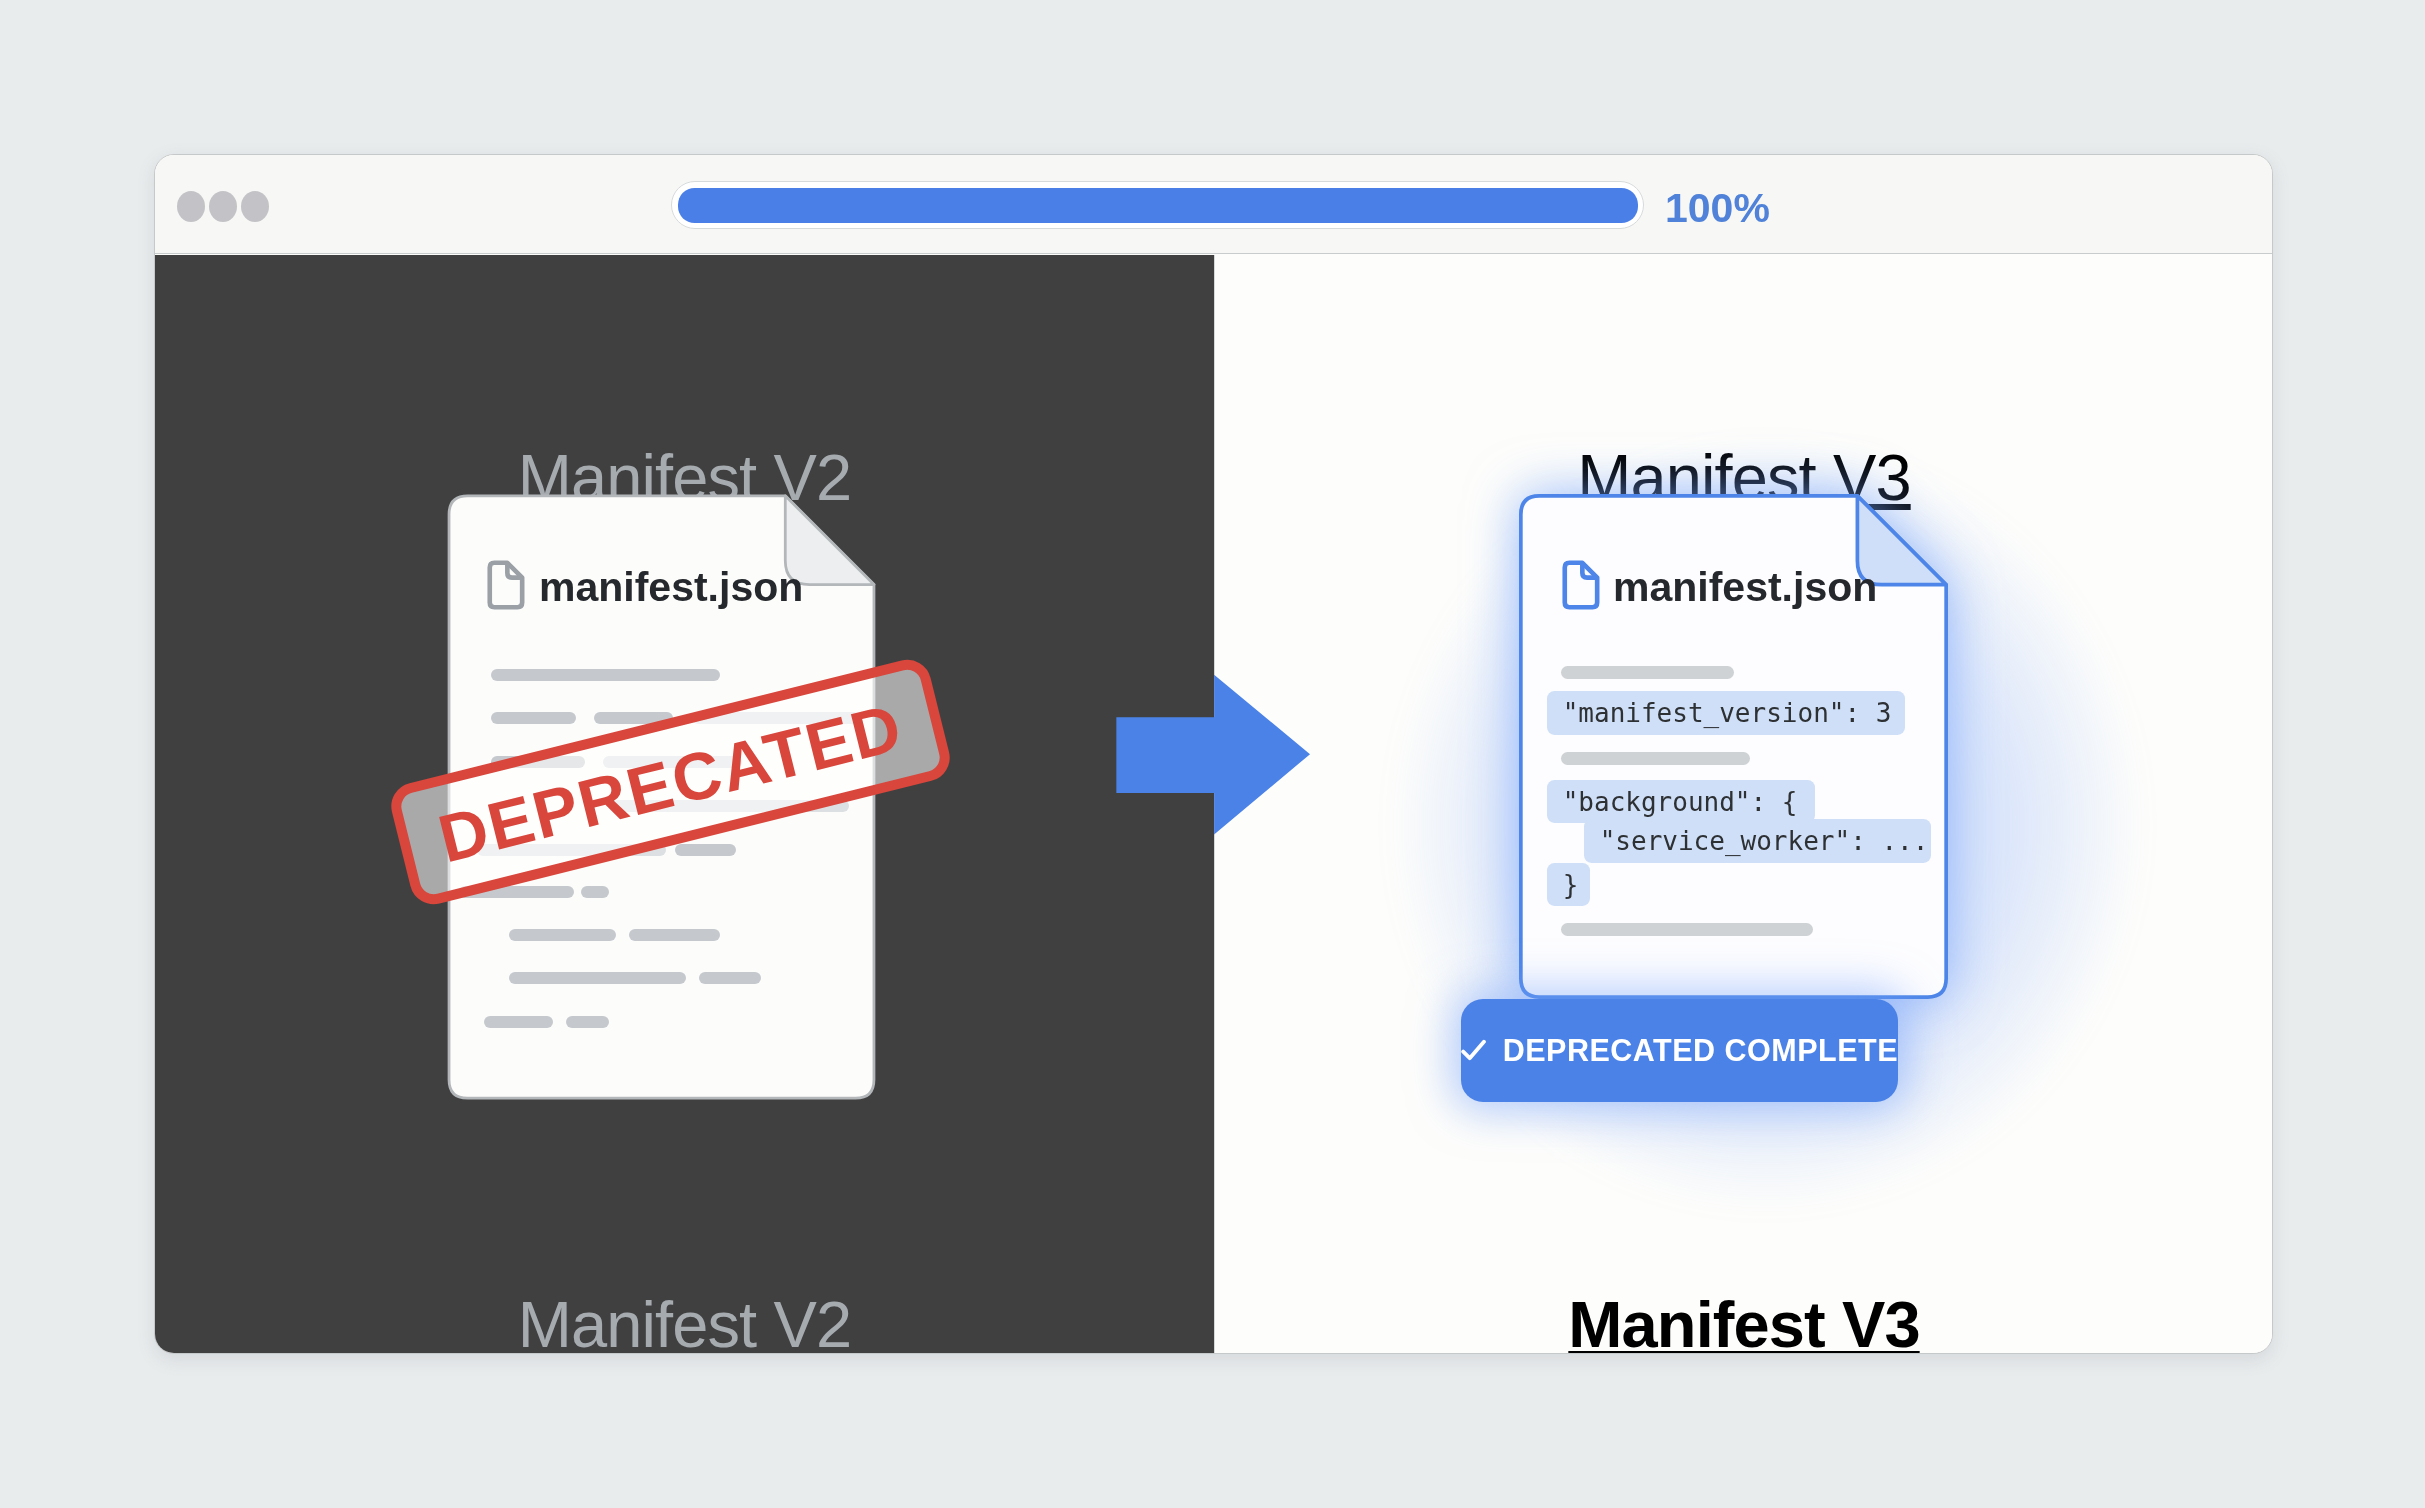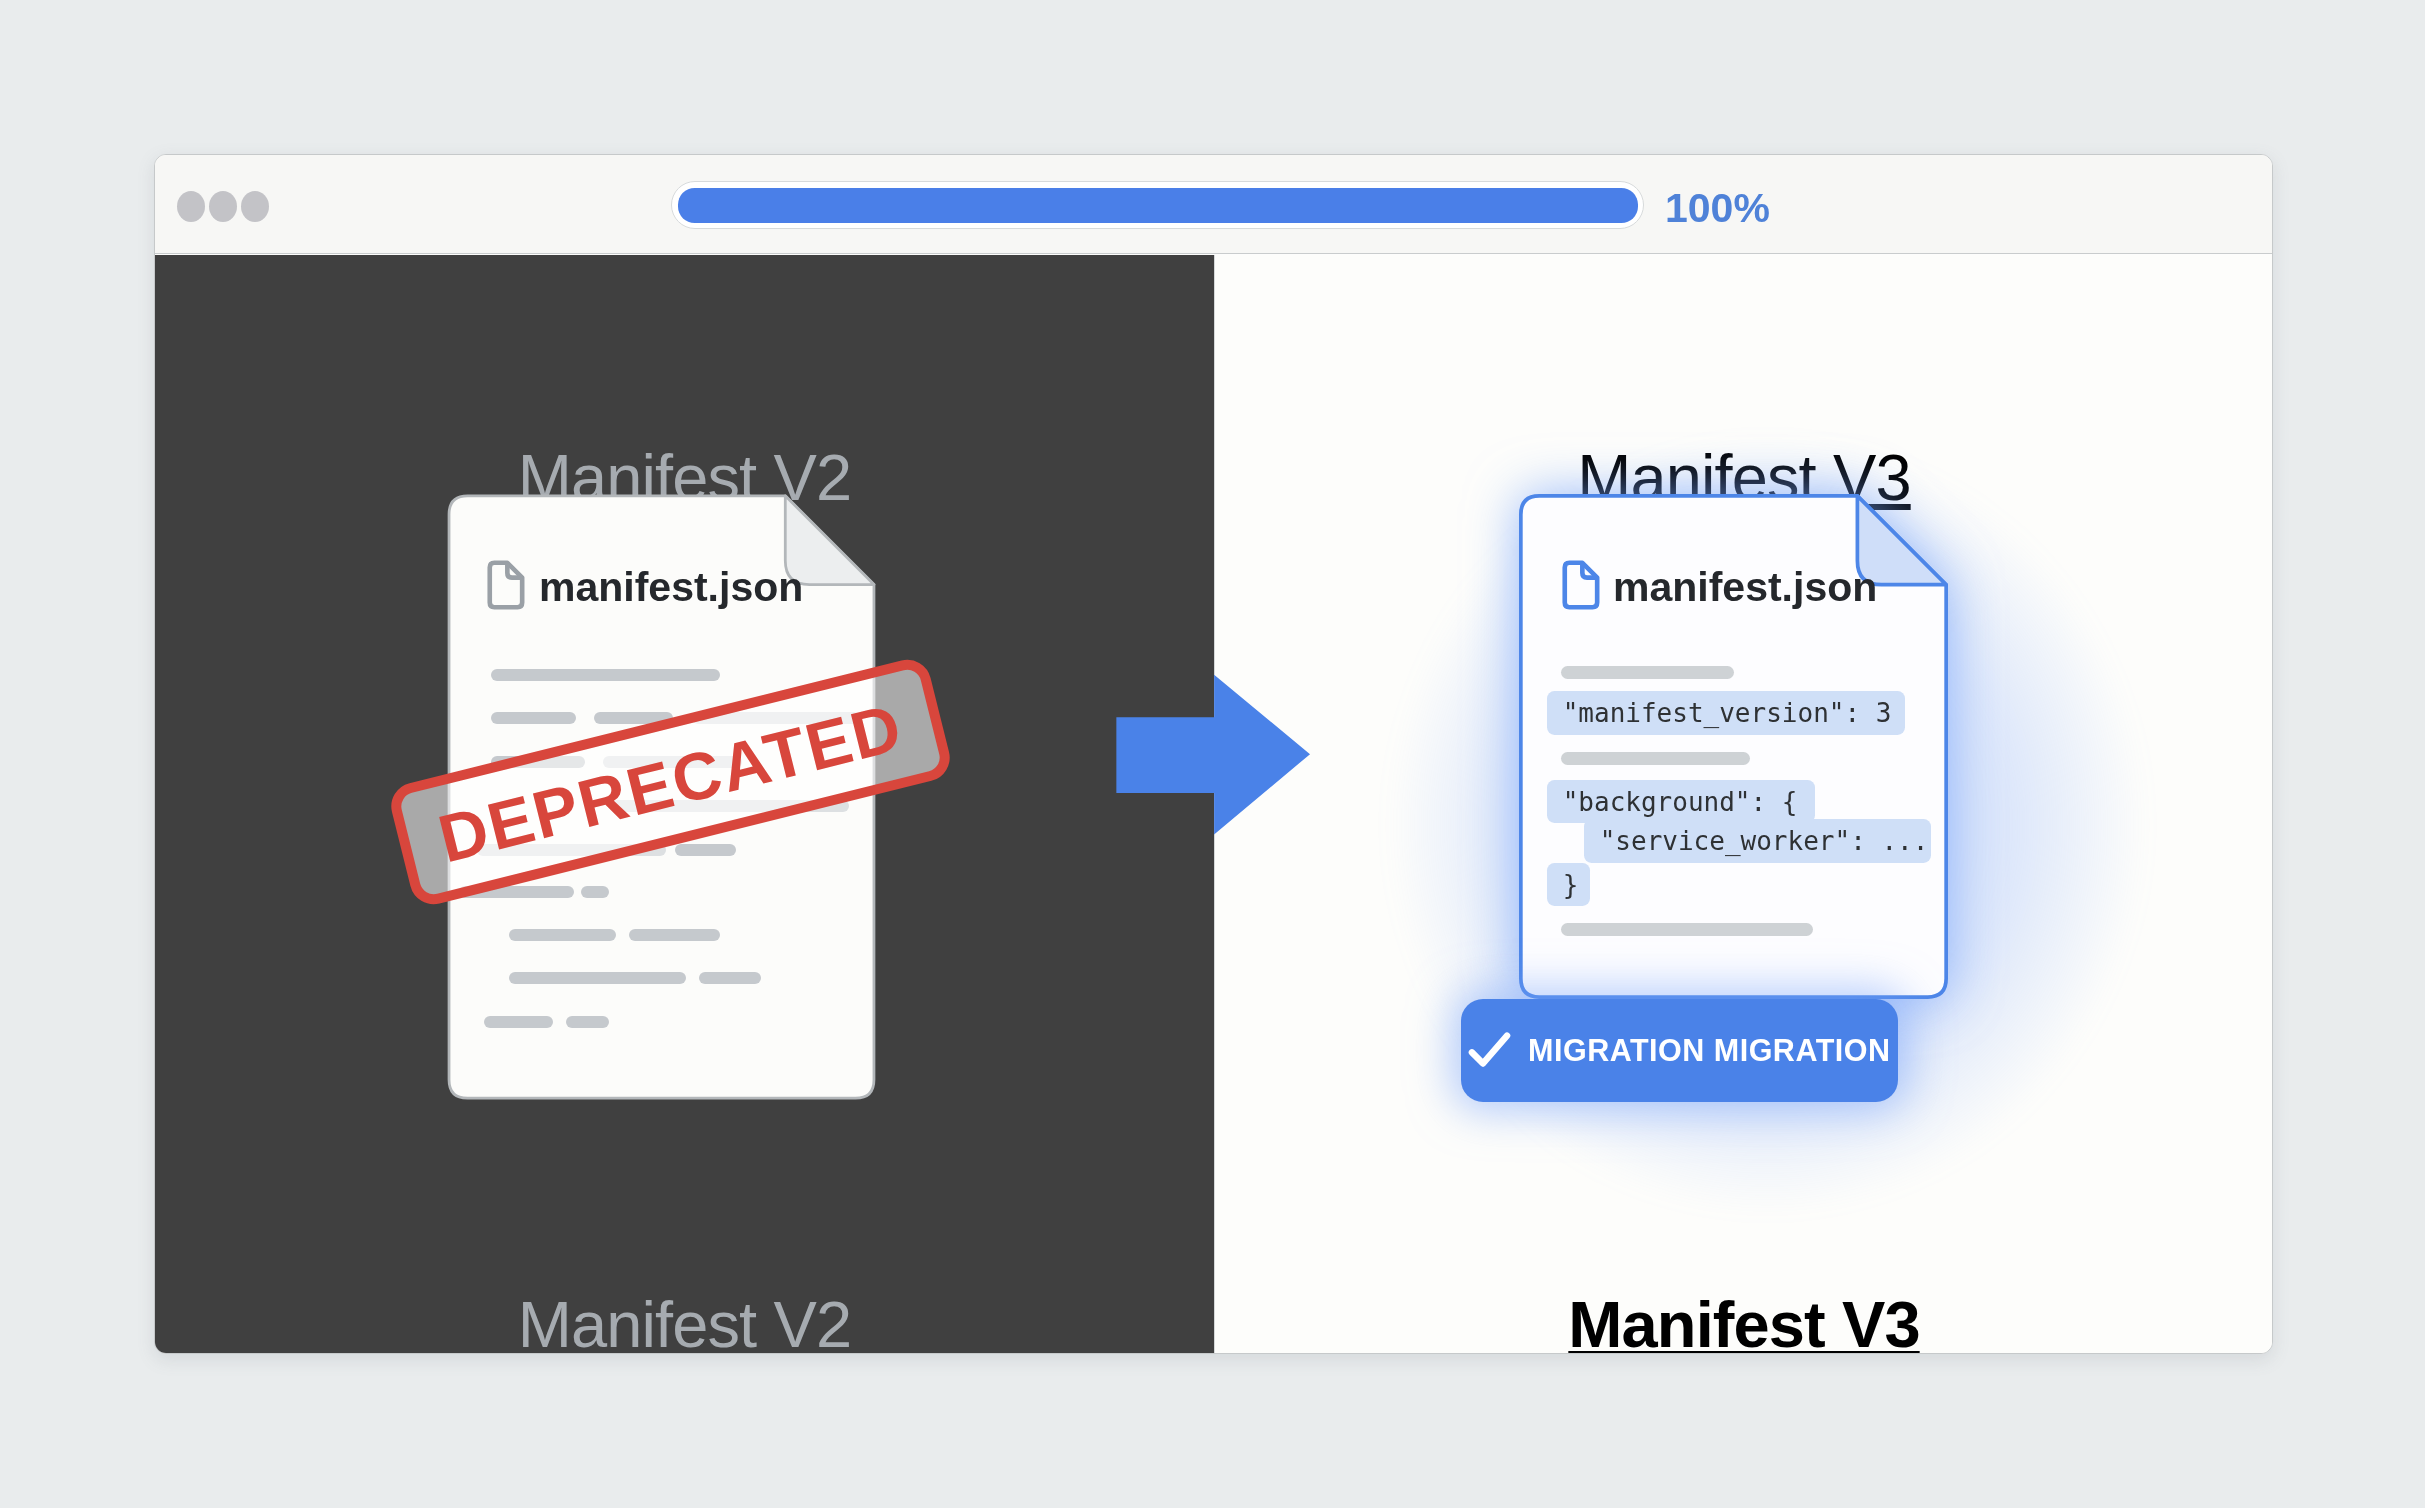--- a/index.html
+++ b/index.html
@@ -1,19 +1,19 @@
 <!DOCTYPE html>
 <html style="font-size:15px"><head>
 <meta charset="utf-8">
 <style>
   html,body{margin:0;padding:0;background:#e9eced;}
   .stage{position:relative;width:2426px;height:1509px;background:#e9eced;overflow:hidden;
          font-family:"Liberation Sans",sans-serif;}
   .window{position:absolute;left:154px;top:154px;width:2117px;height:1198px;
-          background:#fdfdfc;border:1.8px solid #c6c9ca;border-radius:12px;overflow:hidden;
+          background:#fdfdfc;border:1.8px solid #c6c9ca;border-radius:20px;overflow:hidden;
           box-shadow:0 5.5px 16.6px rgba(110,120,130,0.16);}
   .titlebar{position:absolute;left:0;top:0;right:0;height:98px;background:#f7f7f5;
             border-bottom:1.8px solid #c9cccd;}
   .dot{position:absolute;top:36px;width:28px;height:31px;border-radius:50%;background:#c3c3c7;}
   .progress-outer{position:absolute;left:516px;top:26px;width:973px;height:48px;background:#ffffff;
                   border:1.8px solid #d7dadb;border-radius:26px;padding:5.5px;box-sizing:border-box;}
   .progress-fill{width:100%;height:100%;background:#4a7fe8;border-radius:16.6px;}
   .progress-label{position:absolute;left:1510px;top:30px;font-size:41px;font-weight:700;color:#4f82d8;}
   .panel-left{position:absolute;left:0;top:100px;width:1059px;bottom:0;background:#404040;
               border-right:1.8px solid #d6d9d9;}
@@ -130,18 +130,18 @@
     </div>
     <div class="codebg" style="left:1392px;top:708px;width:43px;height:43px;">
       <span>}</span>
     </div>
     <div class="capsule" style="left:1406px;top:768px;width:252px;"></div>
 
     <div class="badge">
       <svg width="43" height="37" viewBox="0 0 46 40">
         <polyline points="4,22 16,34 42,4" fill="none" stroke="#ffffff" stroke-width="7" stroke-linecap="round" stroke-linejoin="round"></polyline>
       </svg>
-      <span>MIGRATION MIGRATION</span>
+      <span>DEPRECATED COMPLETE</span>
     </div>
 
   </div>
 </div>
 
 
 </body></html>

